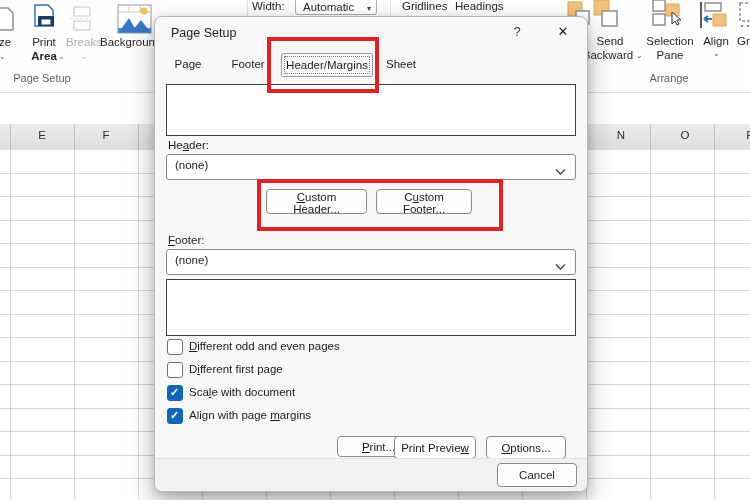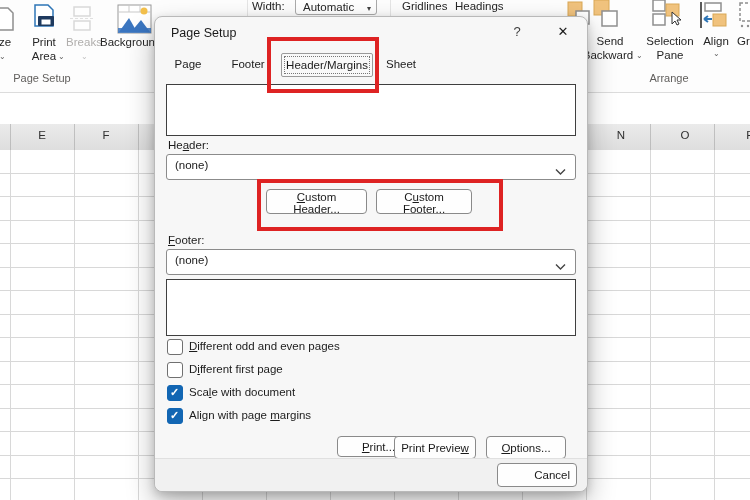--- a/index.html
+++ b/index.html
@@ -79,21 +79,21 @@
     <div class="rb-caret" style="left:-1px;top:52px;">⌄</div>
 
     <div class="icon-box" style="left:31px;top:4px;">
       <svg width="27" height="29">
         <path d="M4 1 h13 l5 5 v16 h-18 z" fill="#fff" stroke="#2e75b6" stroke-width="1.5"></path>
         <rect x="7" y="12" width="16" height="10" rx="1" fill="#1f3a5f"></rect>
         <rect x="10" y="15" width="10" height="6" fill="#fff" stroke="#1f3a5f"></rect>
       </svg>
     </div>
     <div class="rb-label" style="left:26px;top:36px;width:36px;text-align:center;">Print</div>
-    <div class="rb-label" style="left:26px;top:50px;width:36px;">Area</div>
+    <div class="rb-label" style="left:26px;top:50px;width:36px;font-weight:bold;">Area</div>
     <div class="rb-caret" style="left:58px;top:52px;">⌄</div>
 
     <div class="icon-box" style="left:70px;top:6px;opacity:.55;">
       <svg width="24" height="25">
         <rect x="4" y="1" width="16" height="9" fill="#fff" stroke="#bdbdbd" stroke-width="1.5"></rect>
         <rect x="4" y="15" width="16" height="9" fill="#fff" stroke="#bdbdbd" stroke-width="1.5"></rect>
         <path d="M0 12.5 h24" stroke="#c9c9c9" stroke-dasharray="3 2"></path>
       </svg>
     </div>
     <div class="rb-label gray" style="left:64px;top:36px;width:40px;">Breaks</div>
@@ -236,16 +236,16 @@
     <div class="cbx-row checked" style="top:391px;">
       <span class="cbx"></span>
       <span class="cbx-label"><span>Align with page </span><span class="u">m</span><span>argins</span></span>
     </div>
 
     <button class="btn" style="left:146px;top:419px;width:83px;height:21px;margin-left:36px;"><span></span><span class="u">P</span><span>rint...</span></button>
     <button class="btn" style="left:239px;top:419px;width:82px;height:23px;"><span>Print Previe</span><span class="u">w</span><span></span></button>
     <button class="btn" style="left:331px;top:419px;width:80px;height:23px;"><span></span><span class="u">O</span><span>ptions...</span></button>
 
     <div class="dlg-footer">
-      <button class="btn" style="left:342px;top:4px;width:80px;height:24px;text-align:right;">Cancel</button>
+      <button class="btn" style="left:342px;top:4px;width:80px;height:24px;">Cancel</button>
     </div>
   </div>
 </div>
 
 </body></html>

